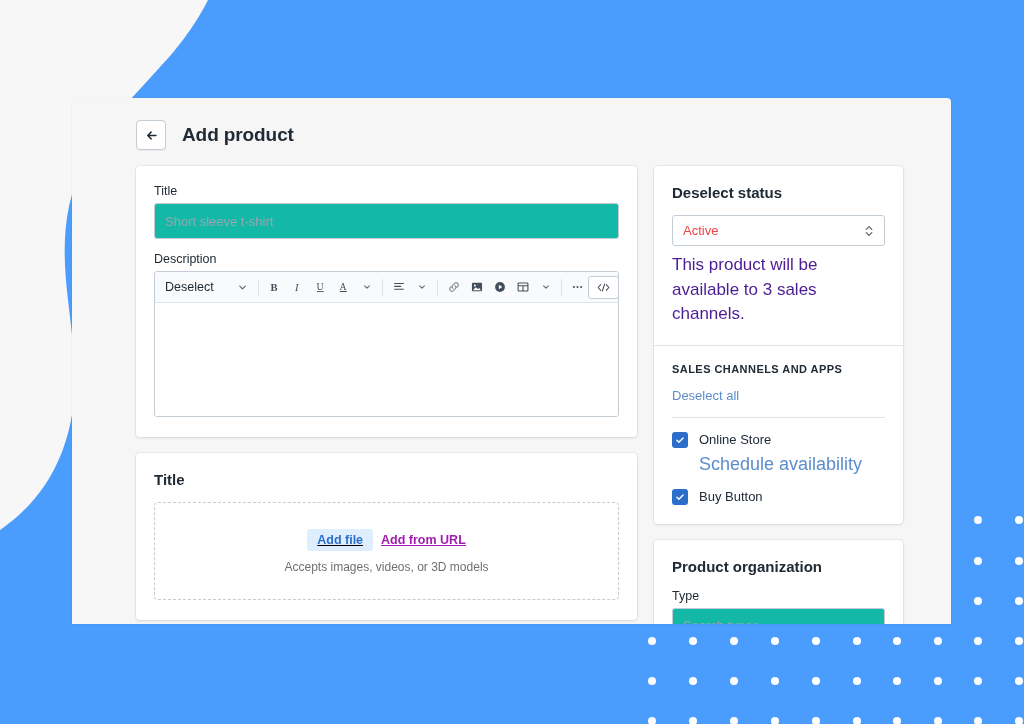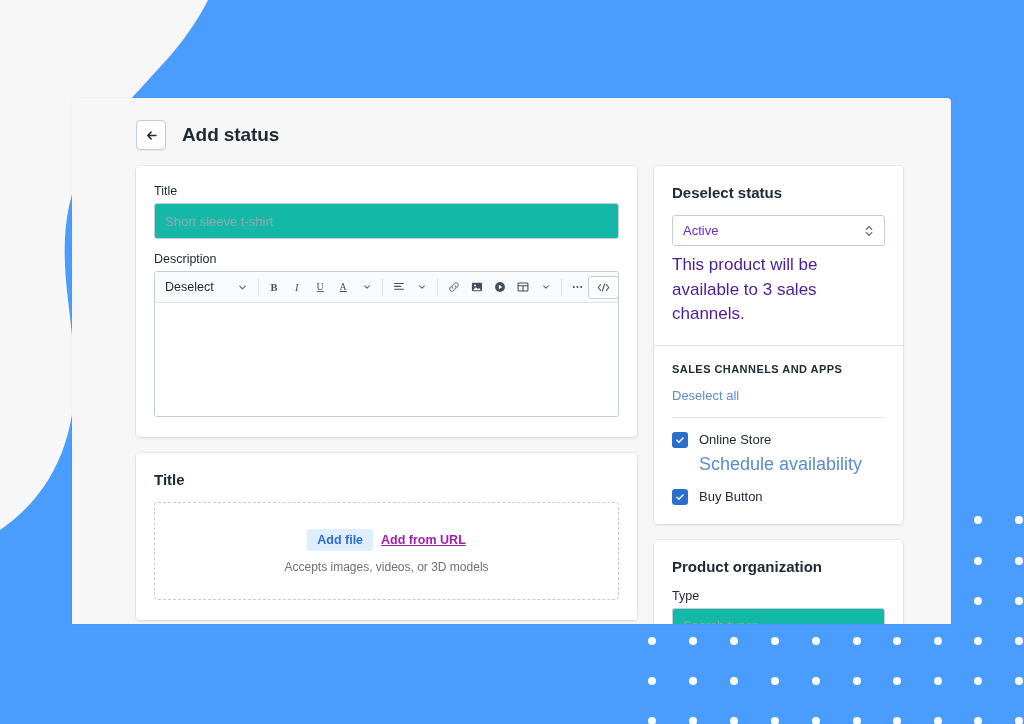--- a/index.html
+++ b/index.html
@@ -131,42 +131,42 @@
   
   .dropzone {
     border: 1.5px dashed #c4cdd5;
     border-radius: 4px;
     height: 98px;
     display: flex; flex-direction: column;
     align-items: center; justify-content: center;
     gap: 9px;
     background: #fff;
   }
-  .dz-actions { display: flex; align-items: center; gap: 8px; }
+  .dz-actions { display: flex; align-items: center; gap: 8px; text-decoration: underline; }
   .btn-addfile {
     background: #dfeeff; color: #2c6ecb;
     font-size: 12.5px; font-weight: bold;
     padding: 4px 10px; border-radius: 3px;
     border: none; cursor: pointer;
     font-family: "Liberation Sans", sans-serif;
   }
   .link-url {
     color: #a21caf; font-size: 12.5px; font-weight: bold;
     text-decoration: underline; cursor: pointer;
   }
   .dz-hint { font-size: 12px; color: #6d7175; }
 
   
   .select-wrap { position: relative; }
   .select-box {
     width: 100%; height: 31px;
     border: 1px solid #c4cdd5; border-radius: 3px;
     background: #fff; padding: 0 10px;
     display: flex; align-items: center; justify-content: space-between;
-    font-size: 13px; color: #6d28d9; cursor: pointer;
+    font-size: 13px; color: #ef4444; cursor: pointer;
   }
   .helper-text {
     font-size: 17px; color: #4c1d95; line-height: 1.45;
     margin-top: 7px;
   }
   .card-divider { height: 1px; background: #e1e3e5; }
   .section-heading {
     font-size: 11px; font-weight: bold; color: #212b36;
     letter-spacing: 0.45px; text-transform: uppercase;
     margin-bottom: 11px;
@@ -244,21 +244,21 @@
 </div>
 
 <div id="app-window">
 
   <div id="page-header">
     <div class="back-btn">
       <svg width="15" height="15" viewBox="0 0 20 20" fill="none">
         <path d="M16 10 H5 M9.5 5.5 L5 10 L9.5 14.5" stroke="#212b36" stroke-width="1.9" stroke-linecap="round" stroke-linejoin="round"></path>
       </svg>
     </div>
-    <div class="page-title">Add status</div>
+    <div class="page-title">Add product</div>
   </div>
 
   <div id="content">
 
     <div id="col-main">
 
       <div class="card">
         <div class="card-pad">
           <label class="field-label">Title</label>
           <input class="text-input" type="text" placeholder="Short sleeve t-shirt" style="">

